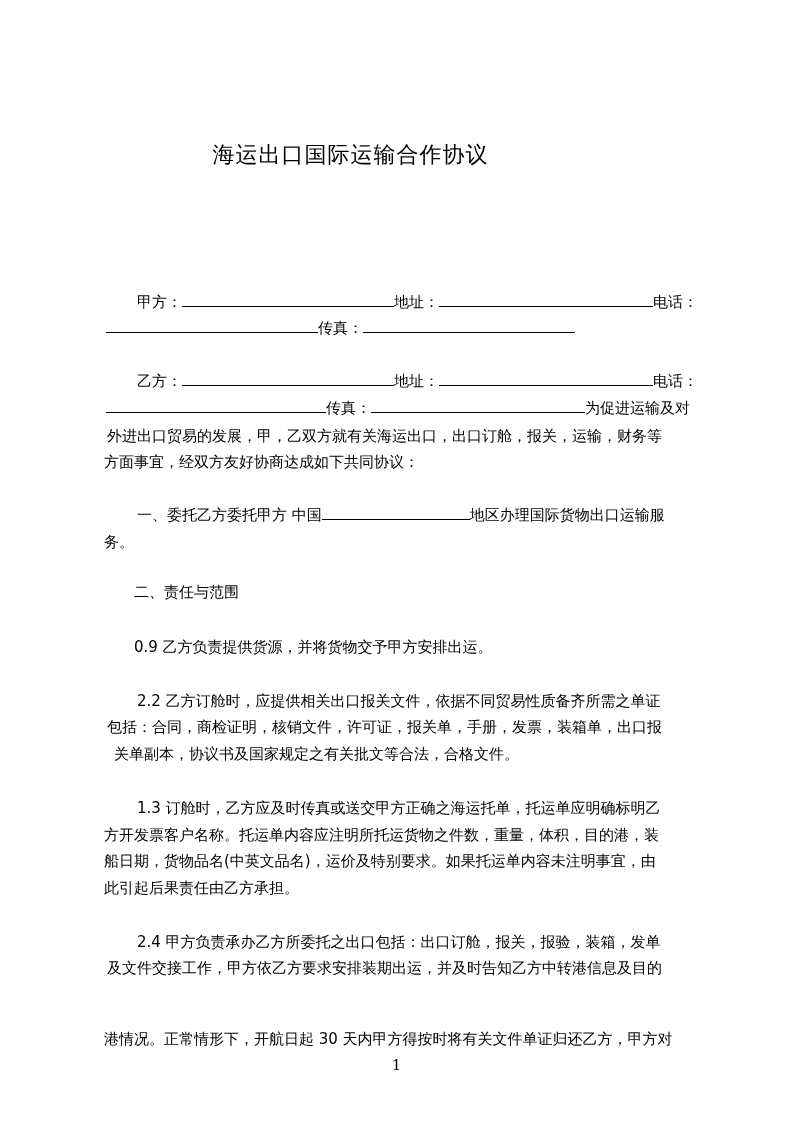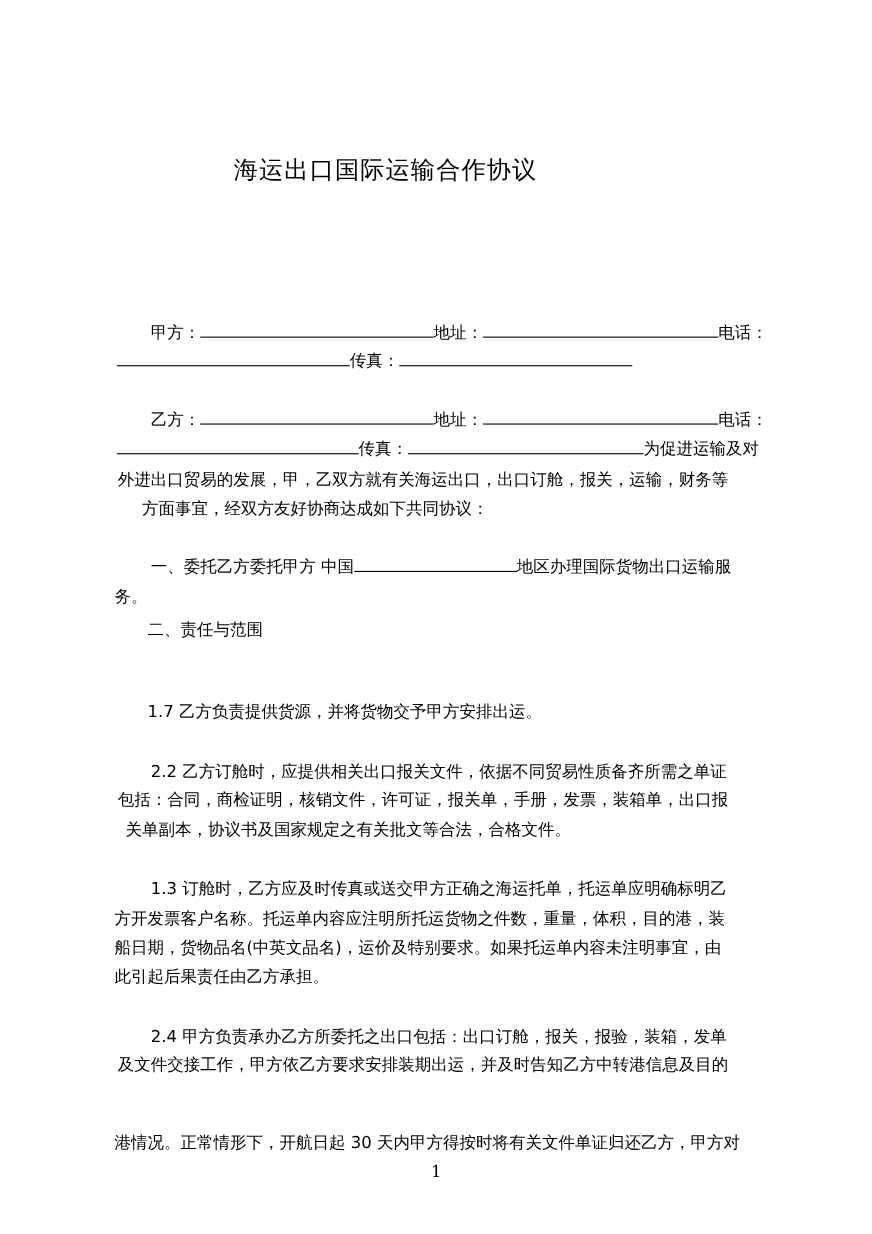--- a/index.html
+++ b/index.html
@@ -37,30 +37,30 @@
     <span class="blank" style="width:212px;"></span><span>传真：</span><span class="blank" style="width:212px;"></span>
   </div>
 
   <div class="line" style="top: 371px; left: 137px; max-width: 560px; overflow: hidden;">
     <span>乙方：</span><span class="blank" style="width:212px;"></span><span>地址：</span><span class="blank" style="width:214px;"></span><span>电话：</span>
   </div>
   <div class="line" style="top: 398px; max-width: 591px; overflow: hidden;">
     <span class="blank" style="width:220px;"></span><span>传真：</span><span class="blank" style="width:214px;"></span><span>为促进运输及对</span>
   </div>
   <div class="line" style="top: 426px; left: 107px; max-width: 590px; overflow: hidden;">外进出口贸易的发展，甲，乙双方就有关海运出口，出口订舱，报关，运输，财务等</div>
-  <div class="line" style="top: 452px; left: 104px; max-width: 593px; overflow: hidden; margin-left: 25px;">方面事宜，经双方友好协商达成如下共同协议：</div>
+  <div class="line" style="top: 452px; left: 104px; max-width: 593px; overflow: hidden;">方面事宜，经双方友好协商达成如下共同协议：</div>
 
   <div class="line" style="top: 505px; left: 137px; max-width: 560px; overflow: hidden;">
     <span>一、委托乙方委托甲方 中国</span><span class="blank" style="width:148px;"></span><span>地区办理国际货物出口运输服</span>
   </div>
   <div class="line" style="top: 532px; left: 104px; max-width: 593px; overflow: hidden;">务。</div>
 
-  <div class="line" style="top: 562px; left: 134px; max-width: 563px; overflow: hidden;">二、责任与范围</div>
+  <div class="line" style="top: 584px; left: 134px; max-width: 563px; overflow: hidden; font-family: Liberation Mono, monospace;">二、责任与范围</div>
 
-  <div class="line" style="top: 637px; left: 134px; max-width: 563px; overflow: hidden;">1.7 乙方负责提供货源，并将货物交予甲方安排出运。</div>
+  <div class="line" style="top: 637px; left: 134px; max-width: 563px; overflow: hidden;">0.9 乙方负责提供货源，并将货物交予甲方安排出运。</div>
 
   <div class="line" style="top: 691px; left: 137px; max-width: 560px; overflow: hidden; text-align: center;">2.2 乙方订舱时，应提供相关出口报关文件，依据不同贸易性质备齐所需之单证</div>
   <div class="line" style="top: 717px; left: 107px; max-width: 590px; overflow: hidden;">包括：合同，商检证明，核销文件，许可证，报关单，手册，发票，装箱单，出口报</div>
   <div class="line" style="top: 744px; left: 104px; max-width: 593px; overflow: hidden; margin-left: 10px;">关单副本，协议书及国家规定之有关批文等合法，合格文件。</div>
 
   <div class="line" style="top: 798px; left: 137px; max-width: 560px; overflow: hidden;">1.3 订舱时，乙方应及时传真或送交甲方正确之海运托单，托运单应明确标明乙</div>
   <div class="line" style="top: 825px; left: 104px; max-width: 593px; overflow: hidden; text-align: center;">方开发票客户名称。托运单内容应注明所托运货物之件数，重量，体积，目的港，装</div>
   <div class="line" style="top: 851px; left: 104px; max-width: 593px; overflow: hidden;">船日期，货物品名(中英文品名)，运价及特别要求。如果托运单内容未注明事宜，由</div>
   <div class="line" style="top: 878px; left: 104px; max-width: 593px; overflow: hidden;">此引起后果责任由乙方承担。</div>
 

